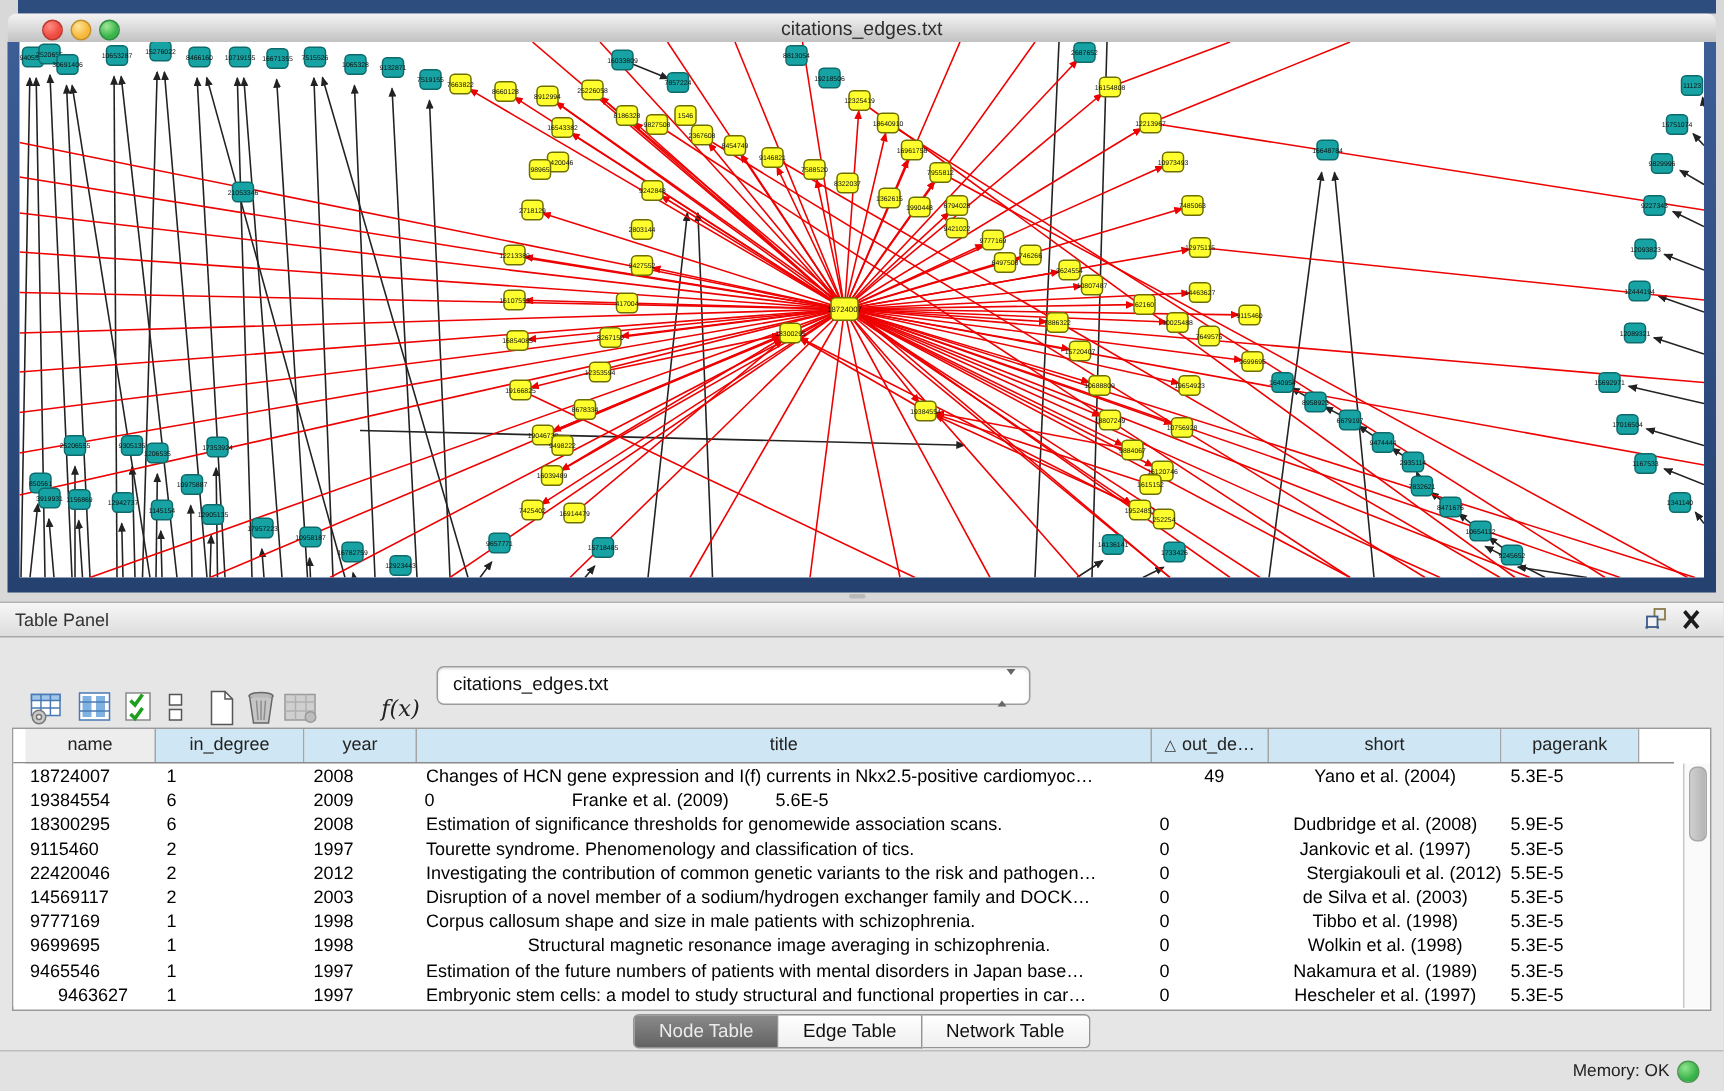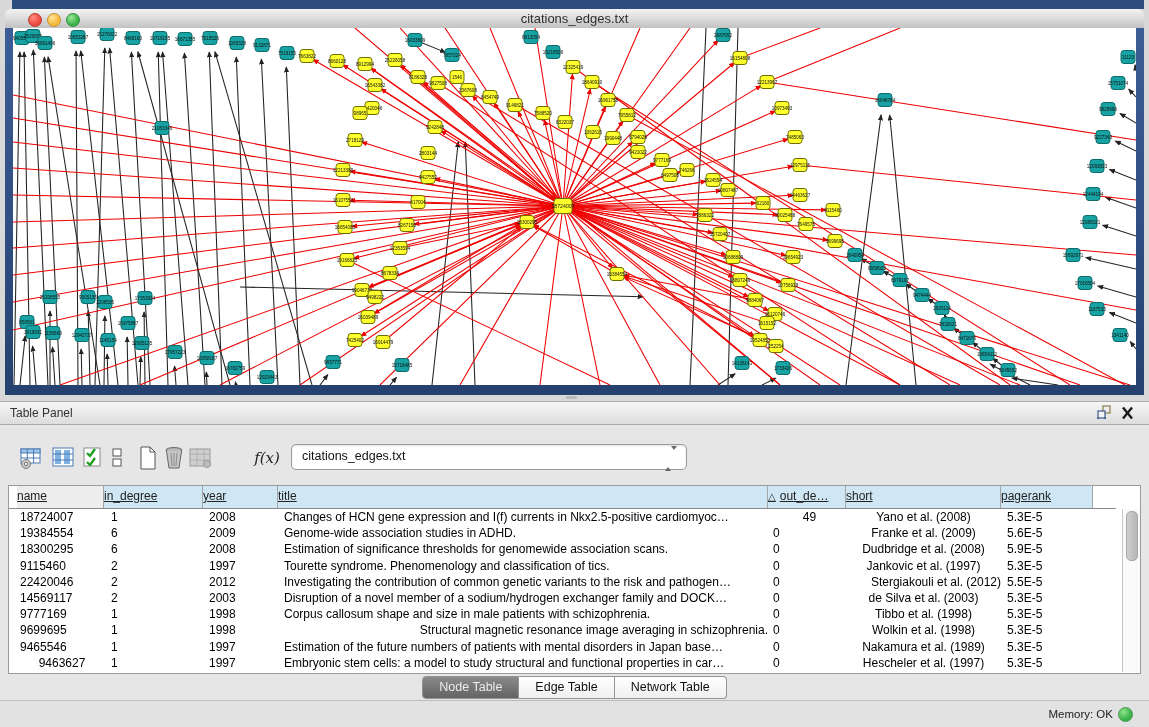--- a/index.html
+++ b/index.html
@@ -22,33 +22,33 @@
   .splitter-dot{position:absolute;left:566px;top:396px;width:11px;height:3px;border-radius:2px;background:#b9b9b9;}
   
   .panel{position:absolute;left:0;top:401px;width:1149px;height:326px;background:#e6e6e6;border-top:1px solid #b0b0b0;}
   .panel-titlebar{position:absolute;left:0;top:0;width:1149px;height:22px;
     background:linear-gradient(#f6f6f6,#dddddd);border-bottom:1px solid #a9a9a9;text-align:center;}
   .panel-title{position:absolute;left:10px;top:4px;font-size:12px;color:#333;}
   .pt-icon{position:absolute;top:3px;width:18px;height:16px;cursor:pointer;}
   .pt-float{right:36px;}
   .pt-close{right:12px;}
   
-  .tbtn{position:absolute;top:43px;width:26px;height:26px;background:transparent;border:none;padding:0;cursor:pointer;}
+  .tbtn{position:absolute;top:57px;width:26px;height:26px;background:transparent;border:none;padding:0;cursor:pointer;}
   .fx{font-family:"DejaVu Serif",serif;font-style:italic;font-size:15px;color:#222;}
   .combo{position:absolute;left:291px;top:42px;width:394px;height:24px;background:#fff;
     border:1px solid #9c9c9c;border-radius:5px;box-shadow:inset 0 1px 2px rgba(0,0,0,.12);cursor:pointer;}
   .combo-text{position:absolute;left:10px;top:4px;font-size:12.5px;color:#111;}
   .combo-arrows{position:absolute;right:9px;top:5px;}
   .combo-arrows .up{width:0;height:0;border-left:3.5px solid transparent;border-right:3.5px solid transparent;border-bottom:4.5px solid #666;margin-bottom:3px;}
   .combo-arrows .dn{width:0;height:0;border-left:3.5px solid transparent;border-right:3.5px solid transparent;border-top:4.5px solid #666;}
   
   .tablewrap{position:absolute;left:8px;top:83px;width:1131px;height:187px;background:#fff;border:1px solid #9a9a9a;}
   .thead{position:absolute;left:0;top:0;height:22px;display:flex;border-bottom:1px solid #8a8a8a;}
-  .th{box-sizing:border-box;height:22px;line-height:21px;text-align:left;font-size:12px;color:#222;
-      background:#cfe7f4;border-right:1px solid #a5a5a5;overflow:hidden;white-space:nowrap;cursor:pointer;text-decoration:underline;}
+  .th{box-sizing:border-box;height:22px;line-height:21px;text-align:center;font-size:12px;color:#222;
+      background:#cfe7f4;border-right:1px solid #a5a5a5;overflow:hidden;white-space:nowrap;cursor:pointer;}
   .th.first{background:#ededed;}
   .th .tri{font-size:10px;margin-right:4px;color:#333;}
   .gutter{width:8px;background:#fff;}
   .tbody{position:absolute;left:0;top:23px;}
   .tr{display:flex;height:16.2px;line-height:16.2px;font-size:12px;color:#000;}
   .td{box-sizing:border-box;overflow:hidden;white-space:nowrap;}
   .vscroll{position:absolute;right:0;top:23px;width:17px;height:163px;background:#fafafa;border-left:1px solid #c7c7c7;}
   .vthumb{position:absolute;left:3px;top:2px;width:10px;height:48px;background:linear-gradient(90deg,#cfcfcf,#b5b5b5);border-radius:5px;border:1px solid #a8a8a8;cursor:pointer;}
   
   .tabs{position:absolute;left:0;right:0;top:274px;display:flex;justify-content:center;}
@@ -873,29 +873,28 @@
           <div class="th" style="width: 23px; background: rgb(255, 255, 255); border-right: none;"></div>
         </div>
       <div class="tbody" id="tbody">
           <div class="tr">
             <div class="gutter"></div>
             <div class="td" style="width: 87px; padding-left: 3px; text-align: left;">18724007</div>
             <div class="td" style="width: 99px; padding-left: 7px; text-align: left;">1</div>
             <div class="td" style="width: 75px; padding-left: 6px; text-align: left;">2008</div>
             <div class="td" style="width: 490px; padding-left: 6px; text-align: left;">Changes of HCN gene expression and I(f) currents in Nkx2.5-positive cardiomyoc…</div>
             <div class="td" style="width: 78px; padding-left: 5px; text-align: center;">49</div>
-            <div class="td" style="width: 155px; padding-left: 0px; text-align: center;">Yano et al. (2008)</div>
+            <div class="td" style="width: 155px; padding-left: 0px; text-align: center;">Yano et al. (2004)</div>
             <div class="td" style="width: 92px; padding-left: 6px; text-align: left;">5.3E-5</div>
           </div>
           <div class="tr">
             <div class="gutter"></div>
             <div class="td" style="width: 87px; padding-left: 3px; text-align: left;">19384554</div>
             <div class="td" style="width: 99px; padding-left: 7px; text-align: left;">6</div>
             <div class="td" style="width: 75px; padding-left: 6px; text-align: left;">2009</div>
-            <div class="td" style="width: 490px; padding-left: 6px; text-align: left;">Genome-wide association studies in ADHD.</div>
             <div class="td" style="width: 78px; padding-left: 5px; text-align: left;">0</div>
             <div class="td" style="width: 155px; padding-left: 0px; text-align: center;">Franke et al. (2009)</div>
             <div class="td" style="width: 92px; padding-left: 6px; text-align: left;">5.6E-5</div>
           </div>
           <div class="tr">
             <div class="gutter"></div>
             <div class="td" style="width: 87px; padding-left: 3px; text-align: left;">18300295</div>
             <div class="td" style="width: 99px; padding-left: 7px; text-align: left;">6</div>
             <div class="td" style="width: 75px; padding-left: 6px; text-align: left;">2008</div>
             <div class="td" style="width: 490px; padding-left: 6px; text-align: left;">Estimation of significance thresholds for genomewide association scans.</div>
@@ -941,21 +940,21 @@
             <div class="td" style="width: 490px; padding-left: 6px; text-align: left;">Corpus callosum shape and size in male patients with schizophrenia.</div>
             <div class="td" style="width: 78px; padding-left: 5px; text-align: left;">0</div>
             <div class="td" style="width: 155px; padding-left: 0px; text-align: center;">Tibbo et al. (1998)</div>
             <div class="td" style="width: 92px; padding-left: 6px; text-align: left;">5.3E-5</div>
           </div>
           <div class="tr">
             <div class="gutter"></div>
             <div class="td" style="width: 87px; padding-left: 3px; text-align: left;">9699695</div>
             <div class="td" style="width: 99px; padding-left: 7px; text-align: left;">1</div>
             <div class="td" style="width: 75px; padding-left: 6px; text-align: left;">1998</div>
-            <div class="td" style="width: 490px; padding-left: 6px; text-align: right;">Structural magnetic resonance image averaging in schizophrenia.</div>
+            <div class="td" style="width: 490px; padding-left: 6px; text-align: center;">Structural magnetic resonance image averaging in schizophrenia.</div>
             <div class="td" style="width: 78px; padding-left: 5px; text-align: left;">0</div>
             <div class="td" style="width: 155px; padding-left: 0px; text-align: center;">Wolkin et al. (1998)</div>
             <div class="td" style="width: 92px; padding-left: 6px; text-align: left;">5.3E-5</div>
           </div>
           <div class="tr">
             <div class="gutter"></div>
             <div class="td" style="width: 87px; padding-left: 3px; text-align: left;">9465546</div>
             <div class="td" style="width: 99px; padding-left: 7px; text-align: left;">1</div>
             <div class="td" style="width: 75px; padding-left: 6px; text-align: left;">1997</div>
             <div class="td" style="width: 490px; padding-left: 6px; text-align: left;">Estimation of the future numbers of patients with mental disorders in Japan base…</div>

